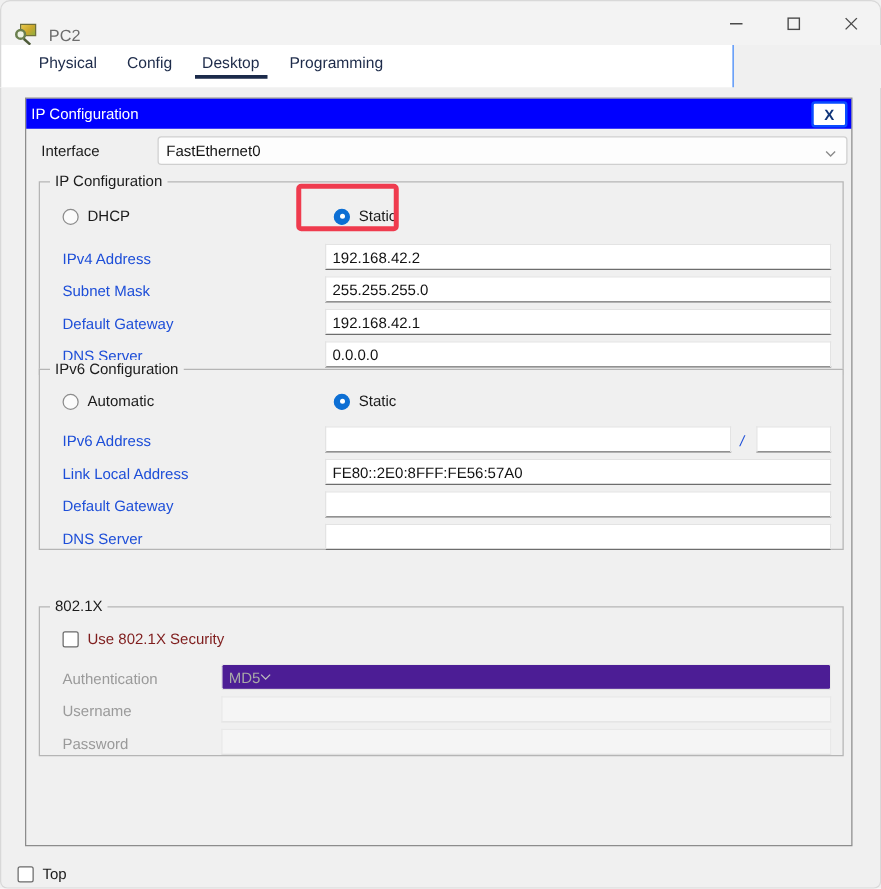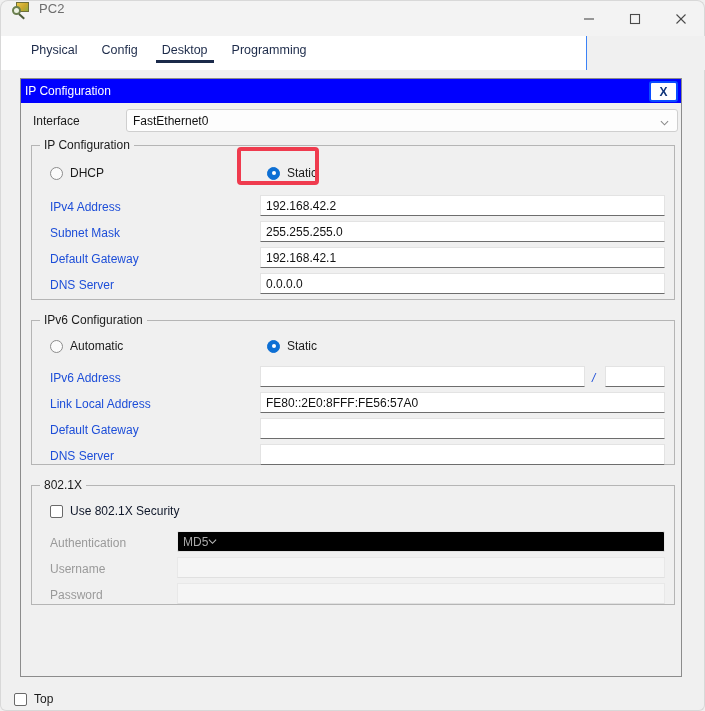--- a/index.html
+++ b/index.html
@@ -21,21 +21,21 @@
     position: absolute;
     left: 0; top: 0;
     width: 705px; height: 36px;
     background: #f3f3f3;
     border-top-left-radius: 8px;
     border-top-right-radius: 8px;
     border: 1px solid #d8d8d8;
     border-bottom: none;
     box-sizing: border-box;
     display: flex;
-    align-items: flex-start;
+    align-items: flex-end;
   }
   .title-icon {
     margin-left: 11px;
     width: 18px; height: 18px;
     position: relative;
     flex: none;
   }
   .title-icon .scr {
     position: absolute; left: 4px; top: 1px;
     width: 13px; height: 10px;
@@ -219,21 +219,21 @@
     display: flex; align-items: center;
     padding-left: 5px;
   }
   .field.disabled {
     background: #f5f5f5;
     border: 1px solid #e8e8e8;
     border-bottom: 1px solid #e0e0e0;
     color: #a8a8a8;
   }
   .field.combo-dis {
-    background: #000000;
+    background: #4c1d95;
     border: 1px solid #e8e8e8;
     border-bottom: 1px solid #e0e0e0;
     color: #a8a8a8;
     border-radius: 2px;
   }
 
   
   .radio-wrap {
     position: absolute;
     display: flex; align-items: center;
@@ -259,21 +259,21 @@
     left: 3.5px; top: 3.5px;
     width: 4px; height: 4px;
     border-radius: 50%;
     background: #ffffff;
   }
 
   
   .check-wrap {
     position: absolute;
     display: flex; align-items: center;
-    font-size: 12px; color: #0f172a;
+    font-size: 12px; color: #7f1d1d;
   }
   .checkbox {
     width: 13px; height: 13px;
     border: 1px solid #6a6a6a;
     border-radius: 2px;
     background: #ffffff;
     box-sizing: border-box;
     margin-right: 7px;
     flex: none;
   }
@@ -376,21 +376,21 @@
         <div class="row-label" style="left:18px; top:80px;">Subnet Mask</div>
         <div class="field" style="left:228px; top:75px; width:405px; height:21px;">255.255.255.0</div>
 
         <div class="row-label" style="left:18px; top:106px;">Default Gateway</div>
         <div class="field" style="left:228px; top:101px; width:405px; height:21px;">192.168.42.1</div>
 
         <div class="row-label" style="left:18px; top:132px;">DNS Server</div>
         <div class="field" style="left:228px; top:127px; width:405px; height:21px;">0.0.0.0</div>
       </div>
 
-      <div class="group" style="left:10px; top:241px; width:644px; height:145px;">
+      <div class="group" style="left:10px; top:216px; width:644px; height:145px;">
         <div class="group-title">IPv6 Configuration</div>
 
         <div class="radio-wrap" style="left:18px; top:18px;">
           <span class="radio"></span>
           <span>Automatic</span>
         </div>
 
         <div class="radio-wrap" style="left:235px; top:18px;">
           <span class="radio on"></span>
           <span>Static</span>

